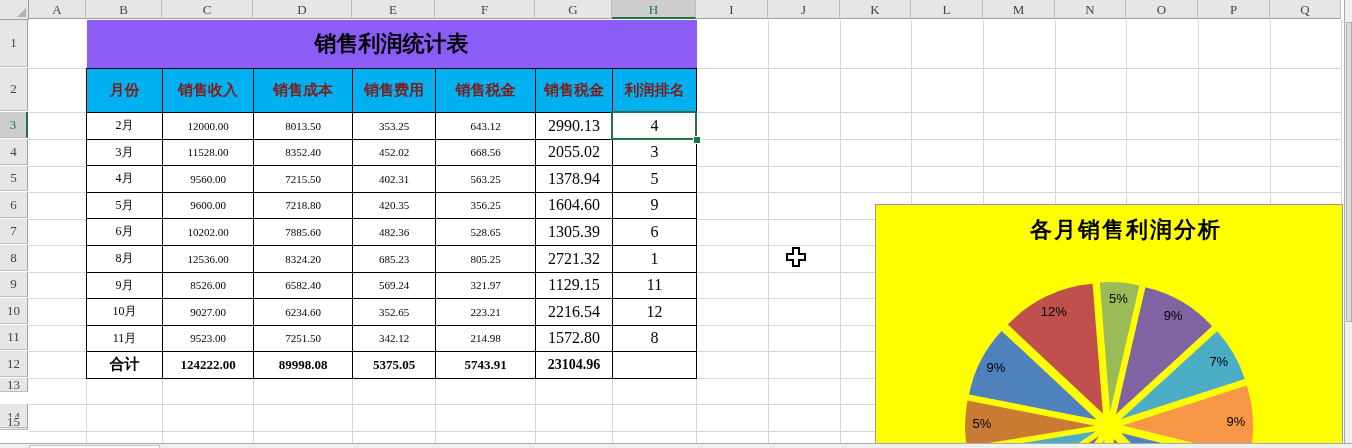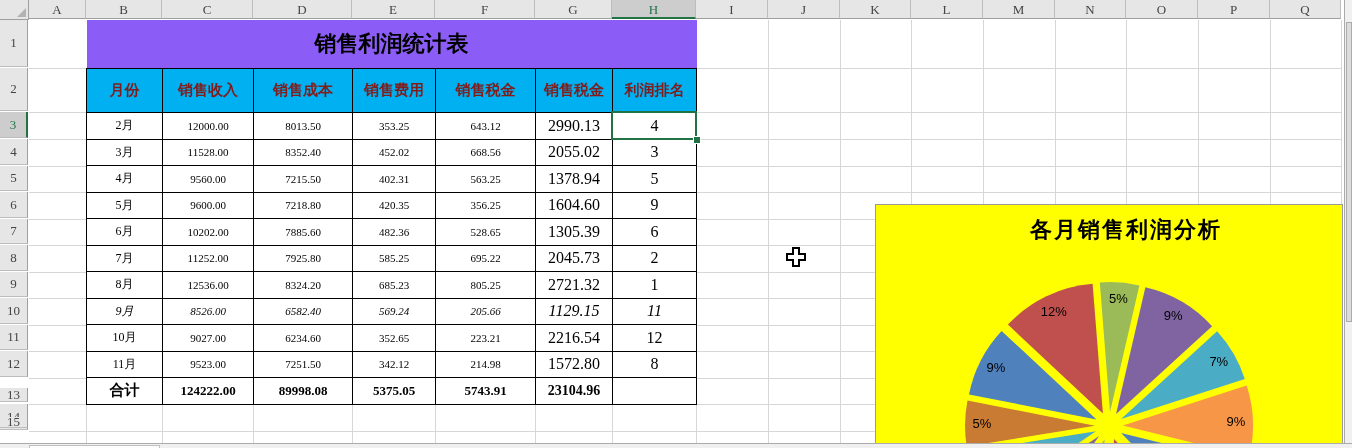--- a/index.html
+++ b/index.html
@@ -128,21 +128,21 @@
     <div class="row-h sel" style="top: 92px; height: 26px;">3</div>
     <div class="row-h" style="top: 119px; height: 26px;">4</div>
     <div class="row-h" style="top: 146px; height: 25px;">5</div>
     <div class="row-h" style="top: 172px; height: 26px;">6</div>
     <div class="row-h" style="top: 199px; height: 25px;">7</div>
     <div class="row-h" style="top: 225px; height: 26px;">8</div>
     <div class="row-h" style="top: 252px; height: 25px;">9</div>
     <div class="row-h" style="top: 278px; height: 26px;">10</div>
     <div class="row-h" style="top: 305px; height: 25px;">11</div>
     <div class="row-h" style="top: 331px; height: 26px;">12</div>
-    <div class="row-h" style="top: 368px; height: 14px;">13</div>
+    <div class="row-h" style="top: 358px; height: 14px;">13</div>
     <div class="row-h" style="top: 384px; height: 26px;">14</div>
     <div class="row-h" style="top: 397px; height: 11px;">15</div>
   </div>
 
 <table id="sheet-table">
   <colgroup>
     <col style="width:76px">
       <col style="width:91px">
       <col style="width:99px">
     <col style="width:83px">
@@ -201,44 +201,35 @@
       </tr>
       <tr style="height: 27px;">
         <td class="c-month">6月</td>
         <td class="c-sm">10202.00</td>
         <td class="c-sm">7885.60</td>
         <td class="c-sm">482.36</td>
         <td class="c-sm">528.65</td>
         <td class="c-big">1305.39</td>
         <td class="c-big">6</td>
       </tr>
-      <tr style="height: 26px;">
-        <td class="c-month">7月</td>
-        <td class="c-sm">11252.00</td>
-        <td class="c-sm">7925.80</td>
-        <td class="c-sm">585.25</td>
-        <td class="c-sm">695.22</td>
-        <td class="c-big">2045.73</td>
-        <td class="c-big">2</td>
-      </tr>
       <tr style="height: 27px;">
         <td class="c-month">8月</td>
         <td class="c-sm">12536.00</td>
         <td class="c-sm">8324.20</td>
         <td class="c-sm">685.23</td>
         <td class="c-sm">805.25</td>
         <td class="c-big">2721.32</td>
         <td class="c-big">1</td>
       </tr>
-      <tr style="height: 26px; font-style: italic;">
+      <tr style="height: 26px;">
         <td class="c-month">9月</td>
         <td class="c-sm">8526.00</td>
         <td class="c-sm">6582.40</td>
         <td class="c-sm">569.24</td>
-        <td class="c-sm">205.66</td>
+        <td class="c-sm">321.97</td>
         <td class="c-big">1129.15</td>
         <td class="c-big">11</td>
       </tr>
       <tr style="height: 27px;">
         <td class="c-month">10月</td>
         <td class="c-sm">9027.00</td>
         <td class="c-sm">6234.60</td>
         <td class="c-sm">352.65</td>
         <td class="c-sm">223.21</td>
         <td class="c-big">2216.54</td>

